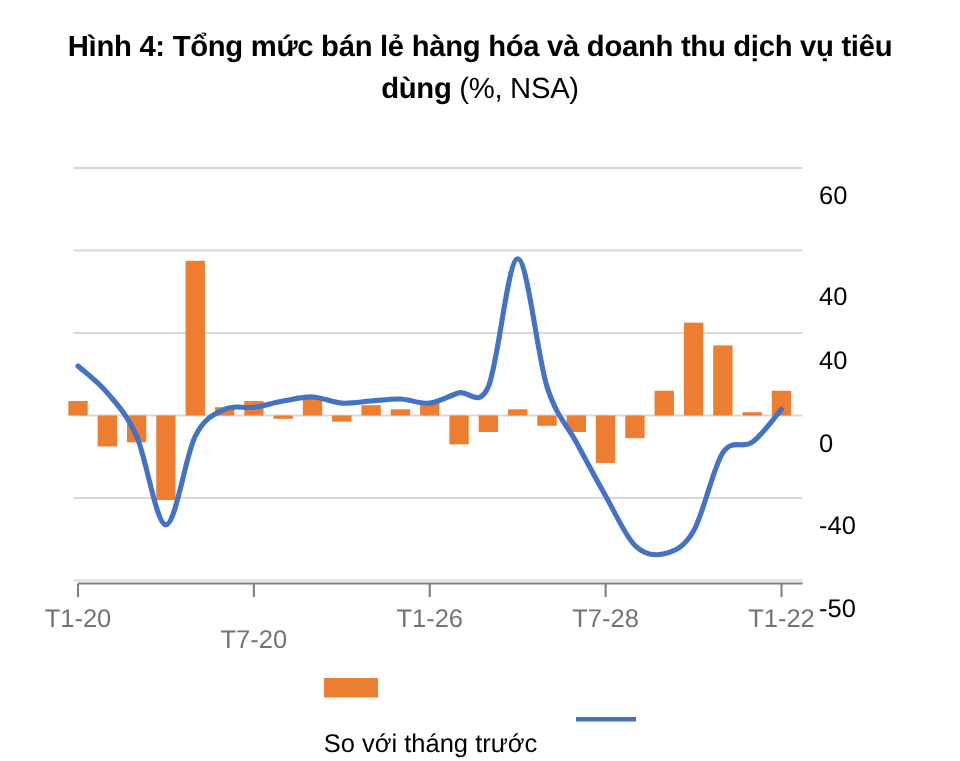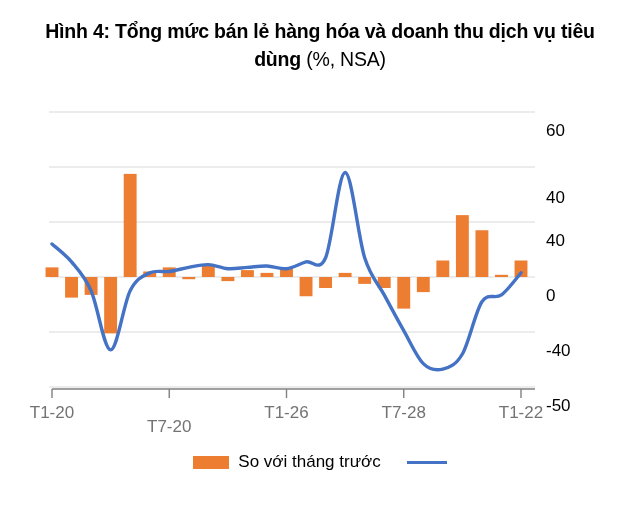--- a/index.html
+++ b/index.html
@@ -68,23 +68,22 @@
     top: 452px;
     width: 640px;
     display: flex;
     flex-direction: row;
     align-items: center;
     justify-content: center;
     gap: 26px;
   }
   .legend-item {
     display: flex;
-    flex-direction: row;
-    align-items: center;
-    gap: 9px;
+    flex-direction: column;
+    gap: 21px;
   }
   .legend-swatch-bar {
     width: 36px;
     height: 13px;
     background: #ED7D31;
     display: block;
   }
   .legend-swatch-line {
     width: 40px;
     height: 0;

